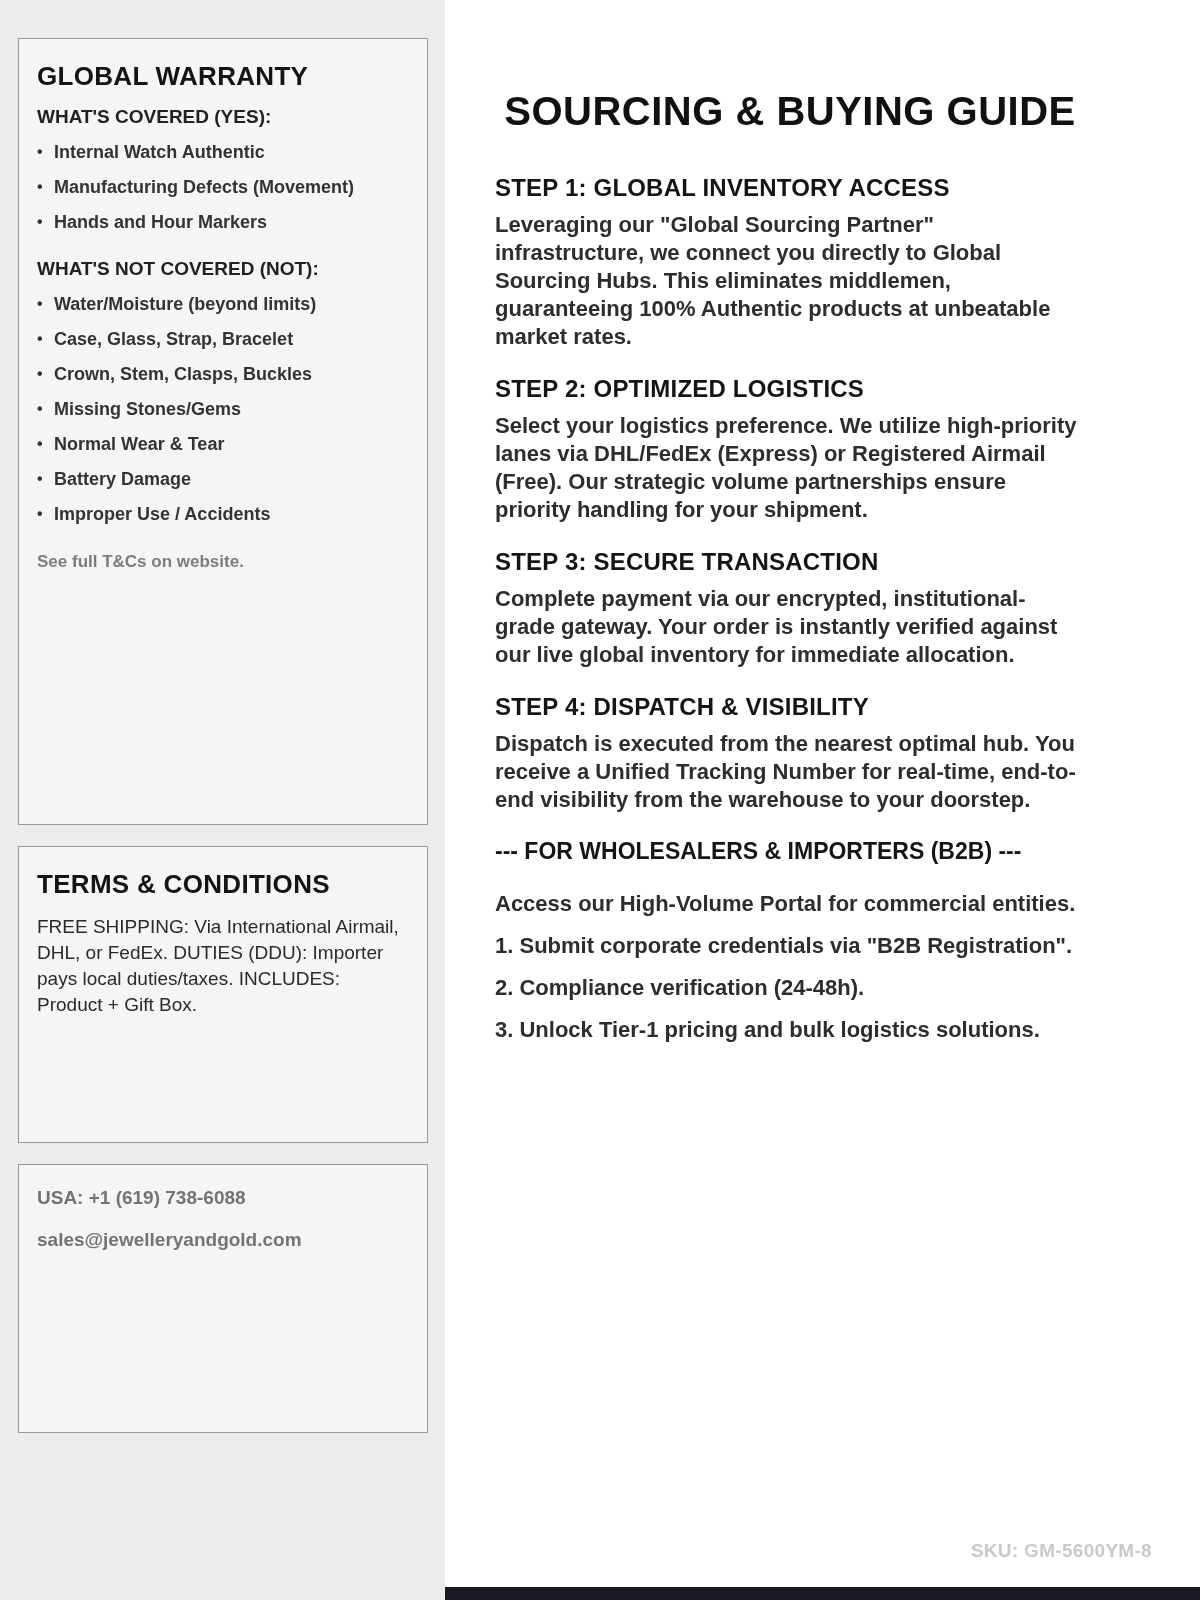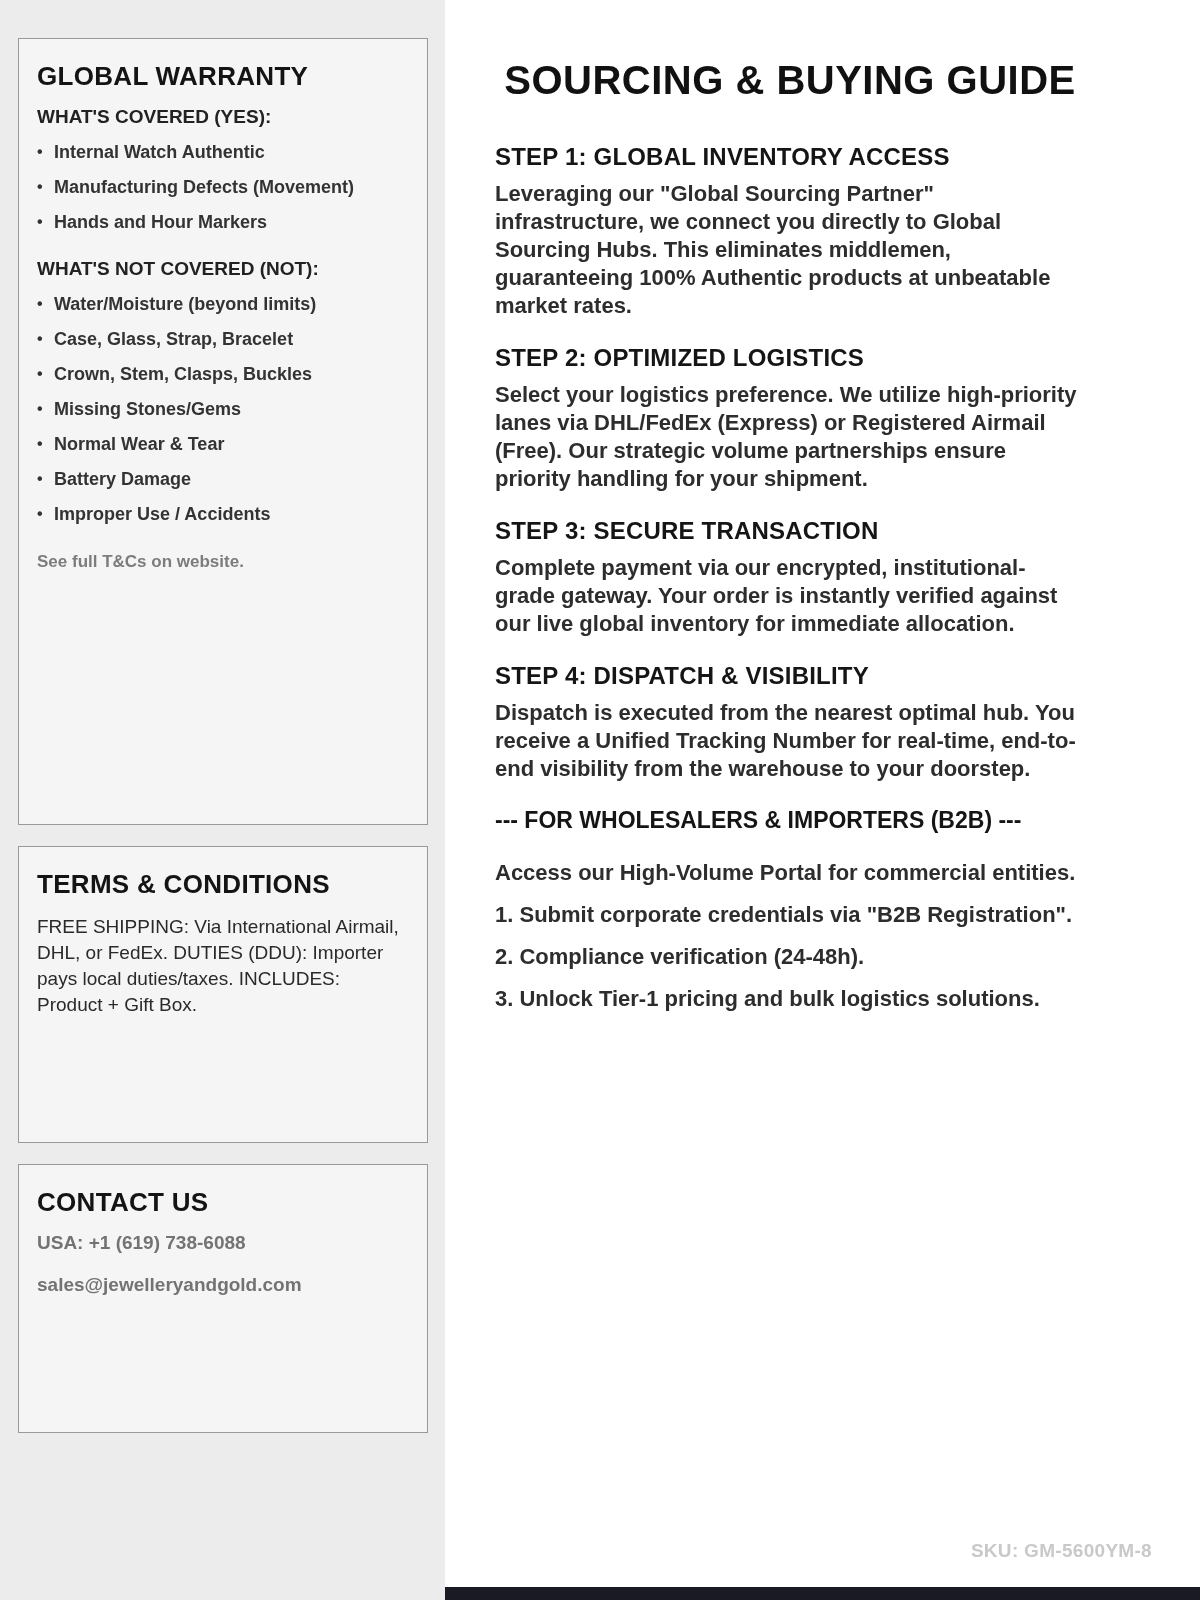--- a/index.html
+++ b/index.html
@@ -57,21 +57,21 @@
   }
   .contact-line {
     font-size: 19px; font-weight: 700; color: #737373;
     margin-bottom: 20px;
   }
 
   
   .main {
     flex: 1; position: relative;
     background: #ffffff;
-    padding: 58px 95px 0 50px;
+    padding: 89px 95px 0 50px;
   }
   .main-title {
     text-align: center;
     font-size: 40px; font-weight: 800; color: #111;
     letter-spacing: 0.5px;
     margin-bottom: 40px;
     margin-left: -20px;
   }
   .step h3 {
     font-size: 24px; font-weight: 800; color: #151515;
@@ -134,21 +134,20 @@
 
       <div class="footnote">See full T&amp;Cs on website.</div>
     </section>
 
     <section class="sbox sbox-terms">
       <h2>TERMS &amp; CONDITIONS</h2>
       <div class="terms-body">FREE SHIPPING: Via International Airmail, DHL, or FedEx.  DUTIES (DDU): Importer pays local duties/taxes.  INCLUDES: Product + Gift Box.</div>
     </section>
 
     <section class="sbox sbox-contact">
-      <h2>CONTACT US</h2>
       <div class="contact-line">USA: +1 (619) 738-6088</div>
       <div class="contact-line">sales@jewelleryandgold.com</div>
     </section>
 
   </aside>
 
   <main class="main">
 
     <h1 class="main-title">SOURCING &amp; BUYING GUIDE</h1>
 

